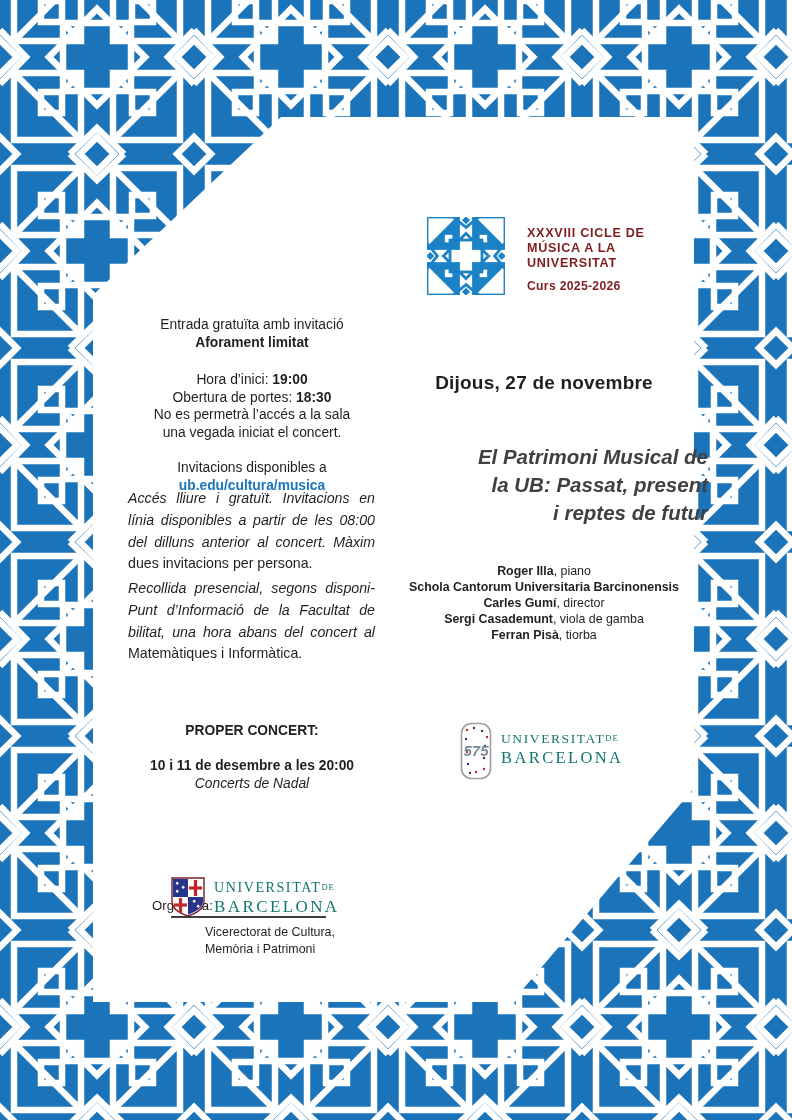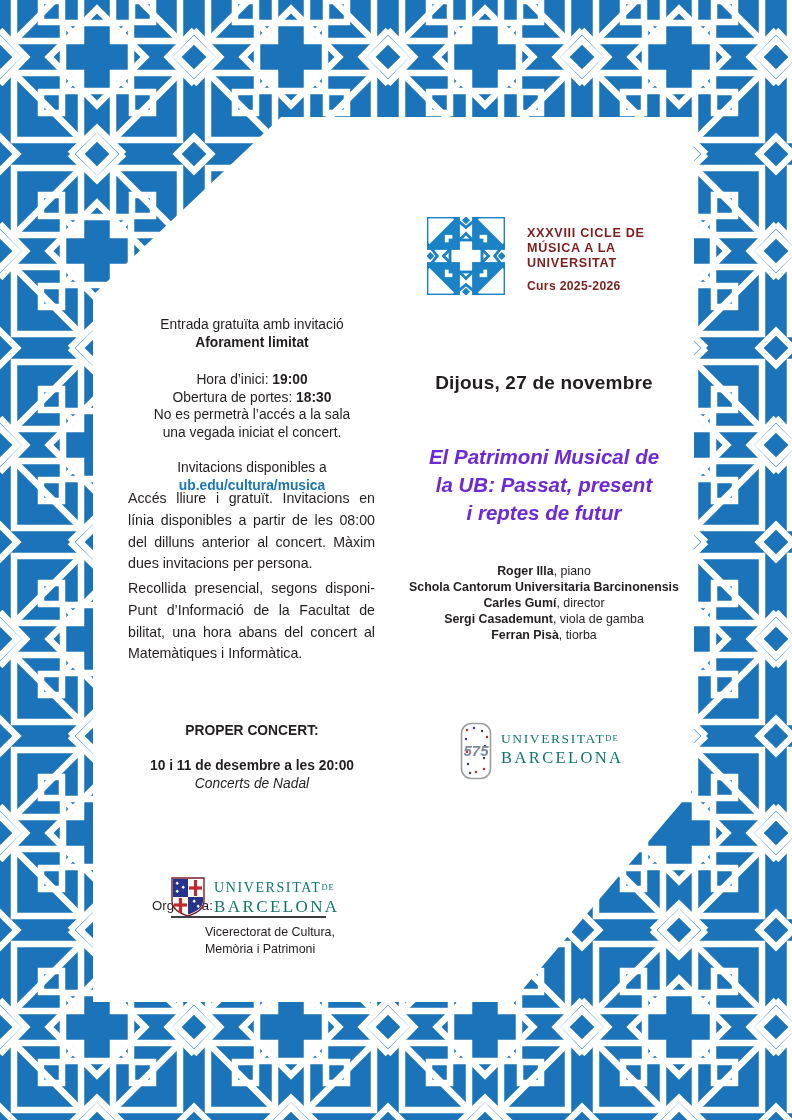--- a/index.html
+++ b/index.html
@@ -11,28 +11,28 @@
   .cycle-tile{position:absolute;left:427px;top:217px;}
   .cycle-text{position:absolute;left:527px;top:226px;width:150px;color:#7f1d1d;}
   .cycle-line{font-weight:bold;font-size:12.6px;line-height:15px;letter-spacing:.7px;}
   .cycle-course{font-weight:bold;font-size:12.2px;margin-top:8px;letter-spacing:.3px;}
 
   
   .lc{position:absolute;left:116px;width:272px;text-align:center;font-size:13.8px;line-height:17.6px;margin-top:19px;}
   .b{font-weight:bold;}
   .link{color:#1B75BC;font-weight:bold;text-decoration:none;cursor:pointer;}
   .para{position:absolute;left:128px;width:247px;font-size:14.2px;line-height:21.8px;}
-  .jl{text-align:justify;text-align-last:justify;}
+  .jl{text-align:justify;text-align-last:justify;font-style:italic;}
   .jl-last{text-align:left;}
   .italic{font-style:italic;}
 
   
   .rc{position:absolute;left:380px;width:328px;text-align:center;}
   .date{font-weight:bold;font-size:19px;letter-spacing:.2px;}
-  .title{font-weight:bold;font-style:italic;font-size:20.5px;line-height:28px;color:#6d28d9;}
+  .title{font-weight:bold;font-style:italic;font-size:20.5px;line-height:28px;color:#404040;text-align:right;}
   .perf{font-size:12.4px;line-height:16px;}
 
   
   .ub-logo{position:absolute;display:flex;align-items:flex-start;}
   .ub-words{font-family:"Liberation Serif",serif;color:#0f766e;}
   .ub-l1{font-size:13.5px;letter-spacing:1.6px;}
   .ub-l1 .de{font-size:8.5px;vertical-align:2px;letter-spacing:1px;}
   .ub-l2{font-size:16.5px;letter-spacing:2.4px;margin-top:1px;}
   .ft-words .ub-l1{font-size:14px;}
   .ft-words .ub-l2{font-size:17px;}

